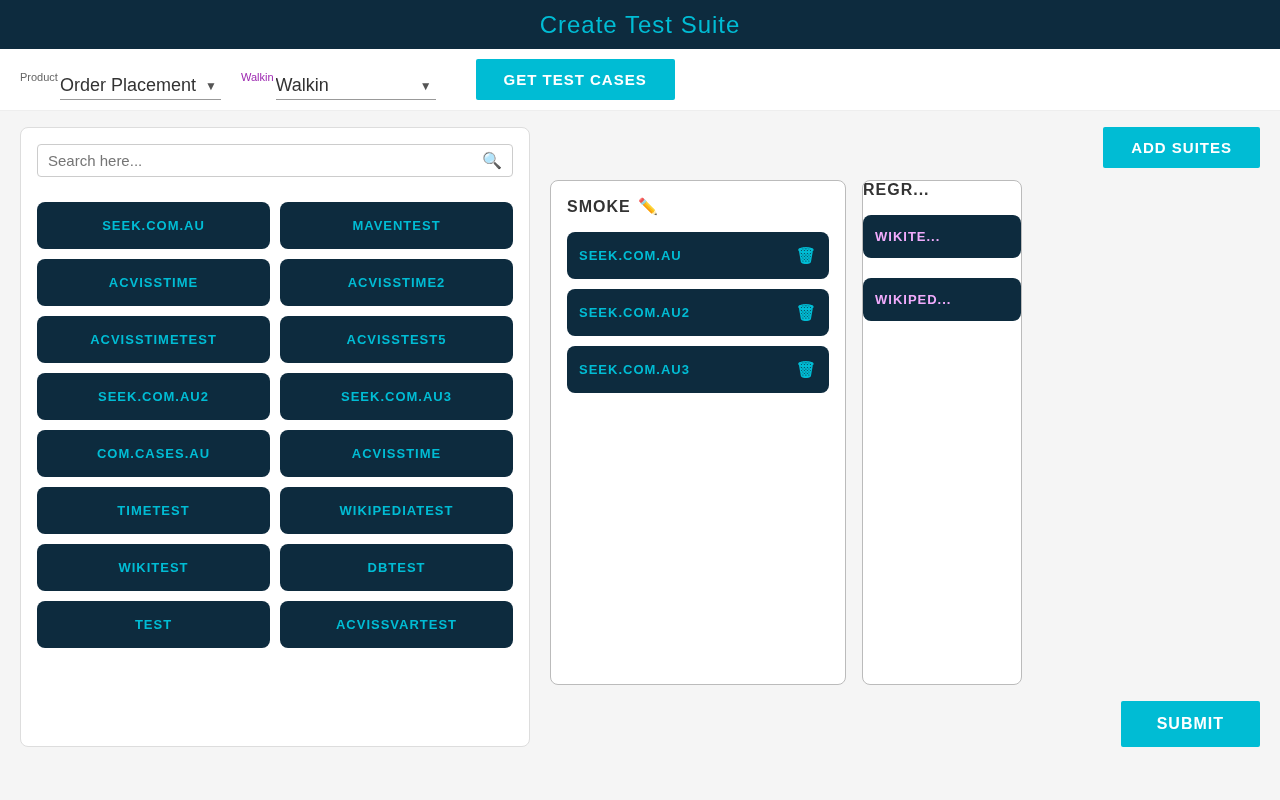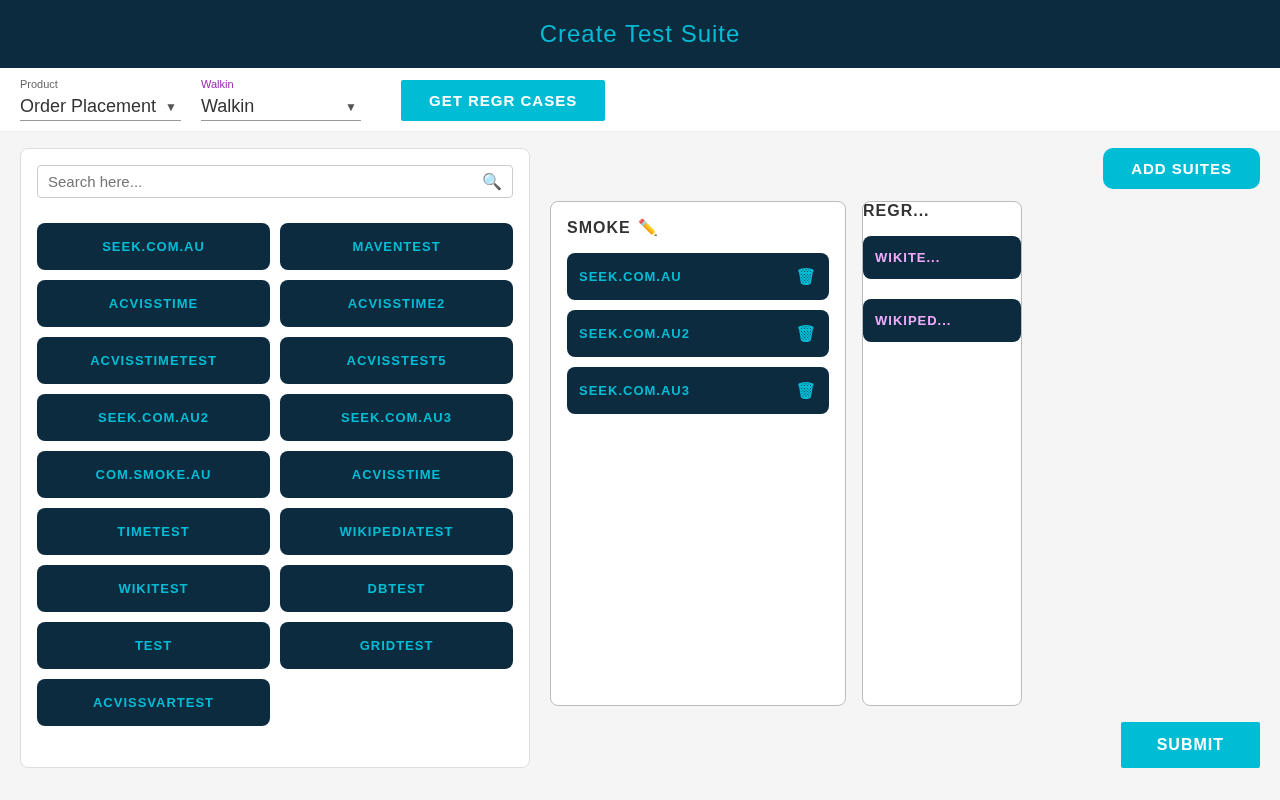--- a/index.html
+++ b/index.html
@@ -1,21 +1,21 @@
 <!DOCTYPE html>
 <html><head>
   <meta charset="utf-8">
   <style>
     * { box-sizing: border-box; margin: 0; padding: 0; }
     body { font-family: Arial, sans-serif; background: #f5f5f5; width: 1280px; min-height: 800px; overflow-x: hidden; }
 
     
     .header {
       background: #0d2b3e;
-      height: 68px;
+      height: 49px;
       display: flex;
       align-items: center;
       justify-content: center;
     }
     .header-title {
       color: #00bcd4;
       font-size: 24px;
       font-weight: 400;
       letter-spacing: 1px;
     }
@@ -24,21 +24,21 @@
     .toolbar {
       background: #fff;
       padding: 10px 20px;
       display: flex;
       align-items: flex-end;
       gap: 20px;
       border-bottom: 1px solid #eee;
     }
     .select-group {
       display: flex;
-      flex-direction: column;
+      flex-direction: row;
       gap: 2px;
     }
     .select-label {
       font-size: 11px;
       color: #9c27b0;
     }
     .select-label.product-label {
       color: #666;
     }
     .styled-select {
@@ -150,21 +150,21 @@
     }
     .add-suites-btn {
       background: #00bcd4;
       color: #fff;
       border: none;
       padding: 12px 28px;
       font-size: 15px;
       font-weight: 700;
       letter-spacing: 1px;
       cursor: pointer;
-      border-radius: 10px;
+      border-radius: 2px;
     }
     .suites-container {
       display: flex;
       gap: 0;
       flex: 1;
       overflow-x: hidden;
     }
     .suite-card {
       border: 1px solid #bbb;
       border-radius: 8px;
@@ -274,47 +274,46 @@
   </div>
   <div class="select-group">
     <label class="select-label">Walkin</label>
     <div class="select-wrapper">
       <select class="styled-select">
         <option>Walkin</option>
       </select>
       <span class="select-arrow">▼</span>
     </div>
   </div>
-  <button class="get-test-cases-btn">GET REGR CASES</button>
+  <button class="get-test-cases-btn">GET TEST CASES</button>
 </div>
 
 <div class="main-content">
 
   <div class="left-panel">
     <div class="search-bar">
       <input class="search-input" type="text" placeholder="Search here..." style="">
       <span class="search-icon">🔍</span>
     </div>
     <div class="test-grid">
       <button class="test-btn">SEEK.COM.AU</button>
       <button class="test-btn">MAVENTEST</button>
       <button class="test-btn">ACVISSTIME</button>
       <button class="test-btn">ACVISSTIME2</button>
       <button class="test-btn">ACVISSTIMETEST</button>
       <button class="test-btn">ACVISSTEST5</button>
       <button class="test-btn">SEEK.COM.AU2</button>
       <button class="test-btn">SEEK.COM.AU3</button>
-      <button class="test-btn">COM.SMOKE.AU</button>
+      <button class="test-btn">COM.CASES.AU</button>
       <button class="test-btn">ACVISSTIME</button>
       <button class="test-btn">TIMETEST</button>
       <button class="test-btn">WIKIPEDIATEST</button>
       <button class="test-btn">WIKITEST</button>
       <button class="test-btn">DBTEST</button>
       <button class="test-btn">TEST</button>
-      <button class="test-btn">GRIDTEST</button>
       <button class="test-btn">ACVISSVARTEST</button>
     </div>
   </div>
 
   <div class="right-panel">
     <div class="add-suites-row">
       <button class="add-suites-btn">ADD SUITES</button>
     </div>
     <div class="suites-container">
 

